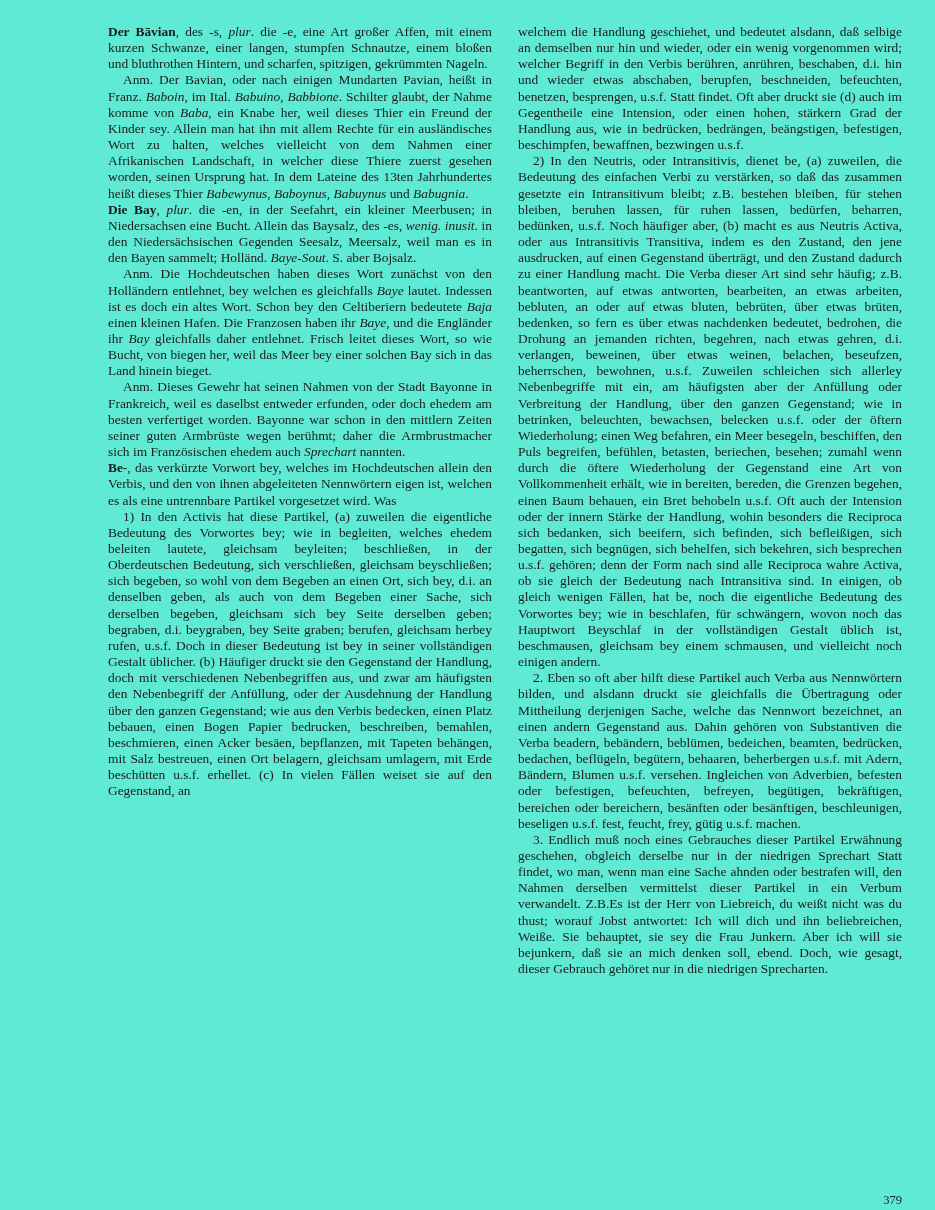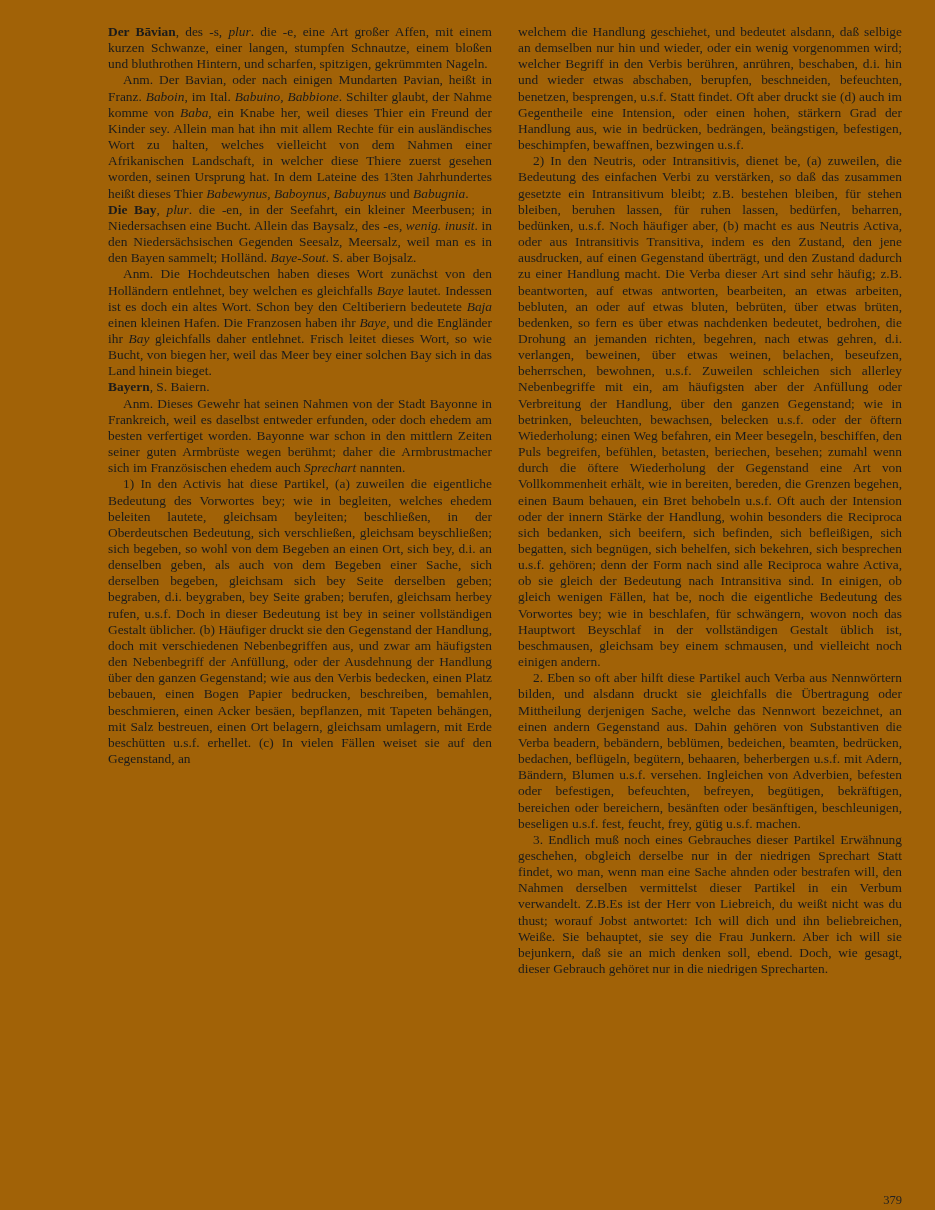--- a/index.html
+++ b/index.html
@@ -5,21 +5,21 @@
   * { box-sizing: border-box; }
   html, body { margin: 0; padding: 0; }
   body {
     width: 935px; height: 1210px;
     background: #ffffff;
     font-family: "Liberation Serif", "DejaVu Serif", serif;
   }
   .page {
     position: relative;
     width: 935px; height: 1210px;
-    background: #a16207;
+    background: #5eead4;
     overflow: hidden;
   }
   .columns {
     display: flex;
     padding: 24px 33px 0 108px;
     gap: 26px;
   }
   .column {
     width: 384px;
     flex: 0 0 384px;
@@ -45,22 +45,22 @@
 </head>
 <body>
 
 <div class="page">
   <div class="columns">
     <div class="column">
         <p class="para"><b>Der Bāvian</b><span>, des -s, </span><i>plur</i><span>. die -e, eine Art großer Affen, mit einem kurzen Schwanze, einer langen, stumpfen Schnautze, einem bloßen und bluthrothen Hintern, und scharfen, spitzigen, gekrümmten Nageln.</span></p>
         <p class="para indent"><span>Anm. Der Bavian, oder nach einigen Mundarten Pavian, heißt in Franz. </span><i>Baboin</i><span>, im Ital. </span><i>Babuino, Babbione</i><span>. Schilter glaubt, der Nahme komme von </span><i>Baba</i><span>, ein Knabe her, weil dieses Thier ein Freund der Kinder sey. Allein man hat ihn mit allem Rechte für ein ausländisches Wort zu halten, welches vielleicht von dem Nahmen einer Afrikanischen Landschaft, in welcher diese Thiere zuerst gesehen worden, seinen Ursprung hat. In dem Lateine des 13ten Jahrhundertes heißt dieses Thier </span><i>Babewynus, Baboynus, Babuynus</i><span> und </span><i>Babugnia</i><span>.</span></p>
         <p class="para"><b>Die Bay</b><span>, </span><i>plur</i><span>. die -en, in der Seefahrt, ein kleiner Meerbusen; in Niedersachsen eine Bucht. Allein das Baysalz, des -es, </span><i>wenig. inusit</i><span>. in den Niedersächsischen Gegenden Seesalz, Meersalz, weil man es in den Bayen sammelt; Holländ. </span><i>Baye-Sout</i><span>. S. aber Bojsalz.</span></p>
         <p class="para indent"><span>Anm. Die Hochdeutschen haben dieses Wort zunächst von den Holländern entlehnet, bey welchen es gleichfalls </span><i>Baye</i><span> lautet. Indessen ist es doch ein altes Wort. Schon bey den Celtiberiern bedeutete </span><i>Baja</i><span> einen kleinen Hafen. Die Franzosen haben ihr </span><i>Baye</i><span>, und die Engländer ihr </span><i>Bay</i><span> gleichfalls daher entlehnet. Frisch leitet dieses Wort, so wie Bucht, von biegen her, weil das Meer bey einer solchen Bay sich in das Land hinein bieget.</span></p>
-        <p class="para"><b>Bayern</b><span>, S. Baiern.</span></p>
         <p class="para indent"><span>Anm. Dieses Gewehr hat seinen Nahmen von der Stadt Bayonne in Frankreich, weil es daselbst entweder erfunden, oder doch ehedem am besten verfertiget worden. Bayonne war schon in den mittlern Zeiten seiner guten Armbrüste wegen berühmt; daher die Armbrustmacher sich im Französischen ehedem auch </span><i>Sprechart</i><span> nannten.</span></p>
+        <p class="para"><b>Be-</b><span>, das verkürzte Vorwort bey, welches im Hochdeutschen allein den Verbis, und den von ihnen abgeleiteten Nennwörtern eigen ist, welchen es als eine untrennbare Partikel vorgesetzet wird. Was</span></p>
         <p class="para indent"><span>1) In den Activis hat diese Partikel, (a) zuweilen die eigentliche Bedeutung des Vorwortes bey; wie in begleiten, welches ehedem beleiten lautete, gleichsam beyleiten; beschließen, in der Oberdeutschen Bedeutung, sich verschließen, gleichsam beyschließen; sich begeben, so wohl von dem Begeben an einen Ort, sich bey, d.i. an denselben geben, als auch von dem Begeben einer Sache, sich derselben begeben, gleichsam sich bey Seite derselben geben; begraben, d.i. beygraben, bey Seite graben; berufen, gleichsam herbey rufen, u.s.f. Doch in dieser Bedeutung ist bey in seiner vollständigen Gestalt üblicher. (b) Häufiger druckt sie den Gegenstand der Handlung, doch mit verschiedenen Nebenbegriffen aus, und zwar am häufigsten den Nebenbegriff der Anfüllung, oder der Ausdehnung der Handlung über den ganzen Gegenstand; wie aus den Verbis bedecken, einen Platz bebauen, einen Bogen Papier bedrucken, beschreiben, bemahlen, beschmieren, einen Acker besäen, bepflanzen, mit Tapeten behängen, mit Salz bestreuen, einen Ort belagern, gleichsam umlagern, mit Erde beschütten u.s.f. erhellet. (c) In vielen Fällen weiset sie auf den Gegenstand, an</span></p>
       </div>
     <div class="column">
         <p class="para"><span>welchem die Handlung geschiehet, und bedeutet alsdann, daß selbige an demselben nur hin und wieder, oder ein wenig vorgenommen wird; welcher Begriff in den Verbis berühren, anrühren, beschaben, d.i. hin und wieder etwas abschaben, berupfen, beschneiden, befeuchten, benetzen, besprengen, u.s.f. Statt findet. Oft aber druckt sie (d) auch im Gegentheile eine Intension, oder einen hohen, stärkern Grad der Handlung aus, wie in bedrücken, bedrängen, beängstigen, befestigen, beschimpfen, bewaffnen, bezwingen u.s.f.</span></p>
         <p class="para indent"><span>2) In den Neutris, oder Intransitivis, dienet be, (a) zuweilen, die Bedeutung des einfachen Verbi zu verstärken, so daß das zusammen gesetzte ein Intransitivum bleibt; z.B. bestehen bleiben, für stehen bleiben, beruhen lassen, für ruhen lassen, bedürfen, beharren, bedünken, u.s.f. Noch häufiger aber, (b) macht es aus Neutris Activa, oder aus Intransitivis Transitiva, indem es den Zustand, den jene ausdrucken, auf einen Gegenstand überträgt, und den Zustand dadurch zu einer Handlung macht. Die Verba dieser Art sind sehr häufig; z.B. beantworten, auf etwas antworten, bearbeiten, an etwas arbeiten, bebluten, an oder auf etwas bluten, bebrüten, über etwas brüten, bedenken, so fern es über etwas nachdenken bedeutet, bedrohen, die Drohung an jemanden richten, begehren, nach etwas gehren, d.i. verlangen, beweinen, über etwas weinen, belachen, beseufzen, beherrschen, bewohnen, u.s.f. Zuweilen schleichen sich allerley Nebenbegriffe mit ein, am häufigsten aber der Anfüllung oder Verbreitung der Handlung, über den ganzen Gegenstand; wie in betrinken, beleuchten, bewachsen, belecken u.s.f. oder der öftern Wiederholung; einen Weg befahren, ein Meer besegeln, beschiffen, den Puls begreifen, befühlen, betasten, beriechen, besehen; zumahl wenn durch die öftere Wiederholung der Gegenstand eine Art von Vollkommenheit erhält, wie in bereiten, bereden, die Grenzen begehen, einen Baum behauen, ein Bret behobeln u.s.f. Oft auch der Intension oder der innern Stärke der Handlung, wohin besonders die Reciproca sich bedanken, sich beeifern, sich befinden, sich befleißigen, sich begatten, sich begnügen, sich behelfen, sich bekehren, sich besprechen u.s.f. gehören; denn der Form nach sind alle Reciproca wahre Activa, ob sie gleich der Bedeutung nach Intransitiva sind. In einigen, ob gleich wenigen Fällen, hat be, noch die eigentliche Bedeutung des Vorwortes bey; wie in beschlafen, für schwängern, wovon noch das Hauptwort Beyschlaf in der vollständigen Gestalt üblich ist, beschmausen, gleichsam bey einem schmausen, und vielleicht noch einigen andern.</span></p>
         <p class="para indent"><span>2. Eben so oft aber hilft diese Partikel auch Verba aus Nennwörtern bilden, und alsdann druckt sie gleichfalls die Übertragung oder Mittheilung derjenigen Sache, welche das Nennwort bezeichnet, an einen andern Gegenstand aus. Dahin gehören von Substantiven die Verba beadern, bebändern, beblümen, bedeichen, beamten, bedrücken, bedachen, beflügeln, begütern, behaaren, beherbergen u.s.f. mit Adern, Bändern, Blumen u.s.f. versehen. Ingleichen von Adverbien, befesten oder befestigen, befeuchten, befreyen, begütigen, bekräftigen, bereichen oder bereichern, besänften oder besänftigen, beschleunigen, beseligen u.s.f. fest, feucht, frey, gütig u.s.f. machen.</span></p>
         <p class="para indent"><span>3. Endlich muß noch eines Gebrauches dieser Partikel Erwähnung geschehen, obgleich derselbe nur in der niedrigen Sprechart Statt findet, wo man, wenn man eine Sache ahnden oder bestrafen will, den Nahmen derselben vermittelst dieser Partikel in ein Verbum verwandelt. Z.B.Es ist der Herr von Liebreich, du weißt nicht was du thust; worauf Jobst antwortet: Ich will dich und ihn beliebreichen, Weiße. Sie behauptet, sie sey die Frau Junkern. Aber ich will sie bejunkern, daß sie an mich denken soll, ebend. Doch, wie gesagt, dieser Gebrauch gehöret nur in die niedrigen Sprecharten.</span></p>
       </div>
   </div>
   <div class="page-number">379</div>

